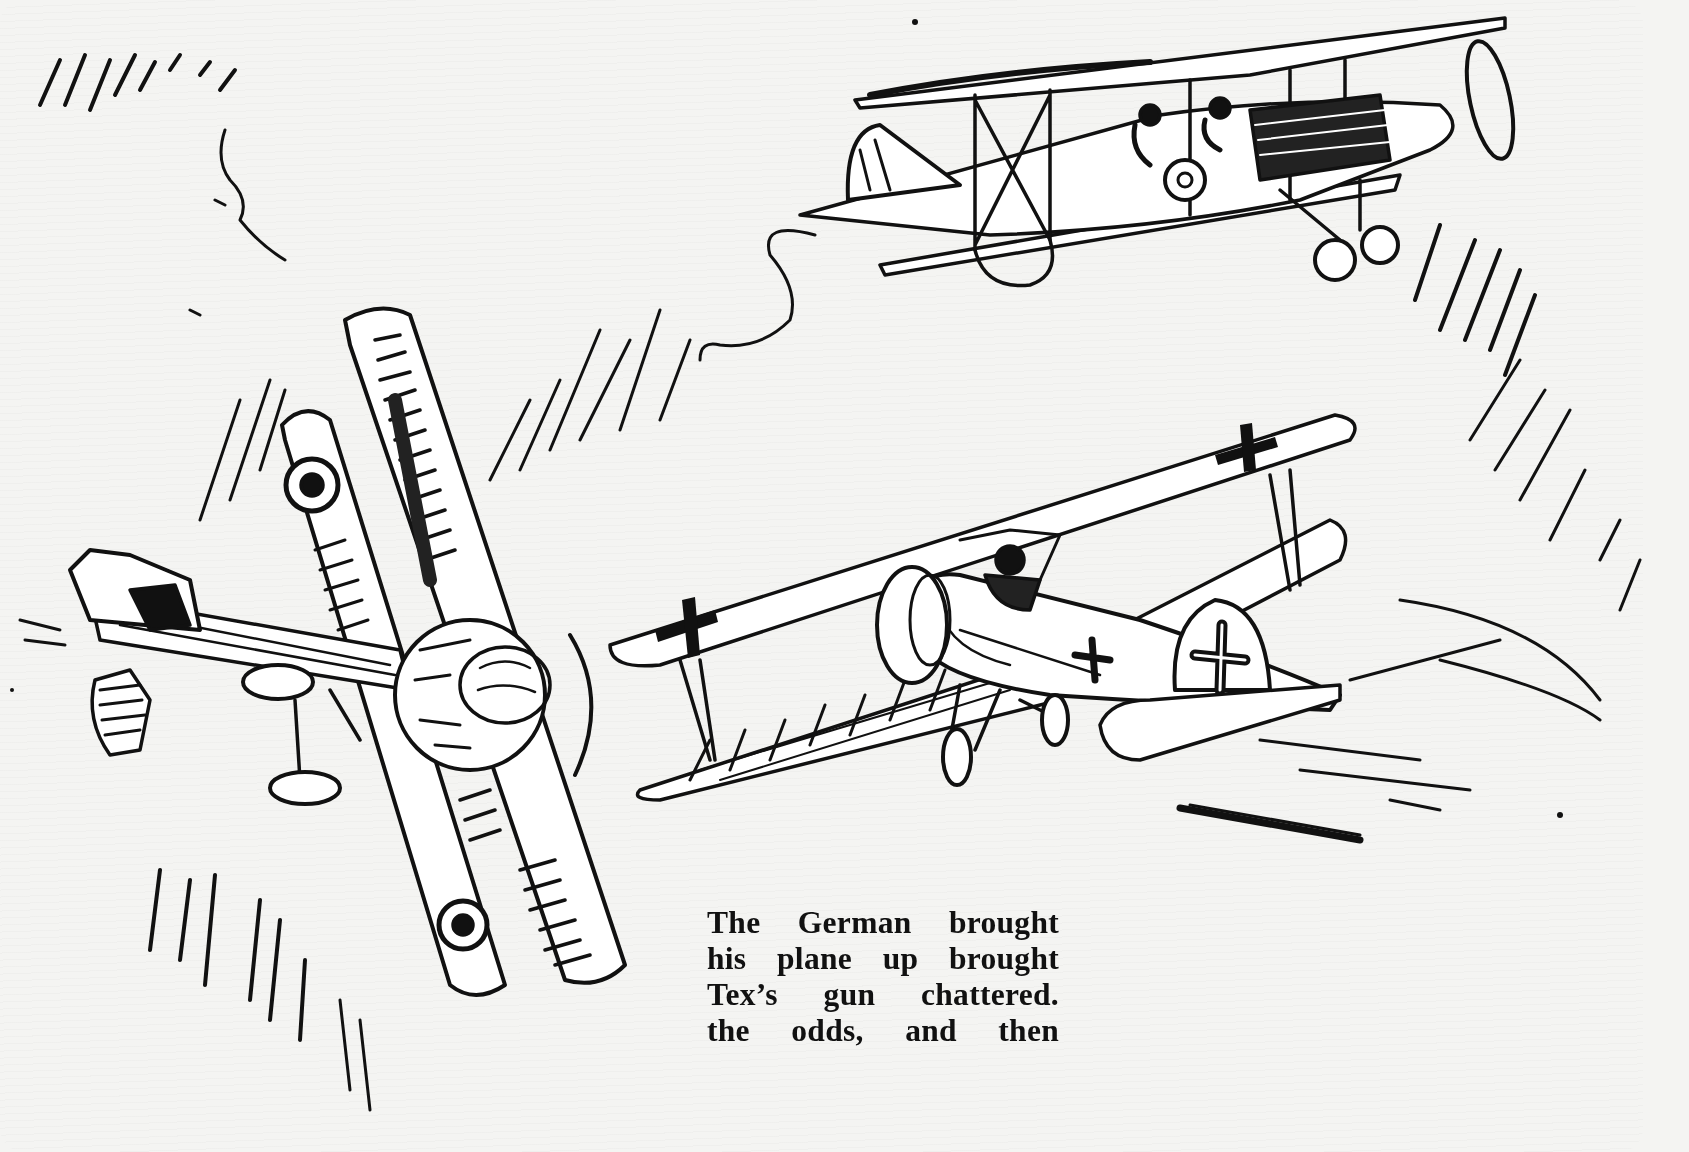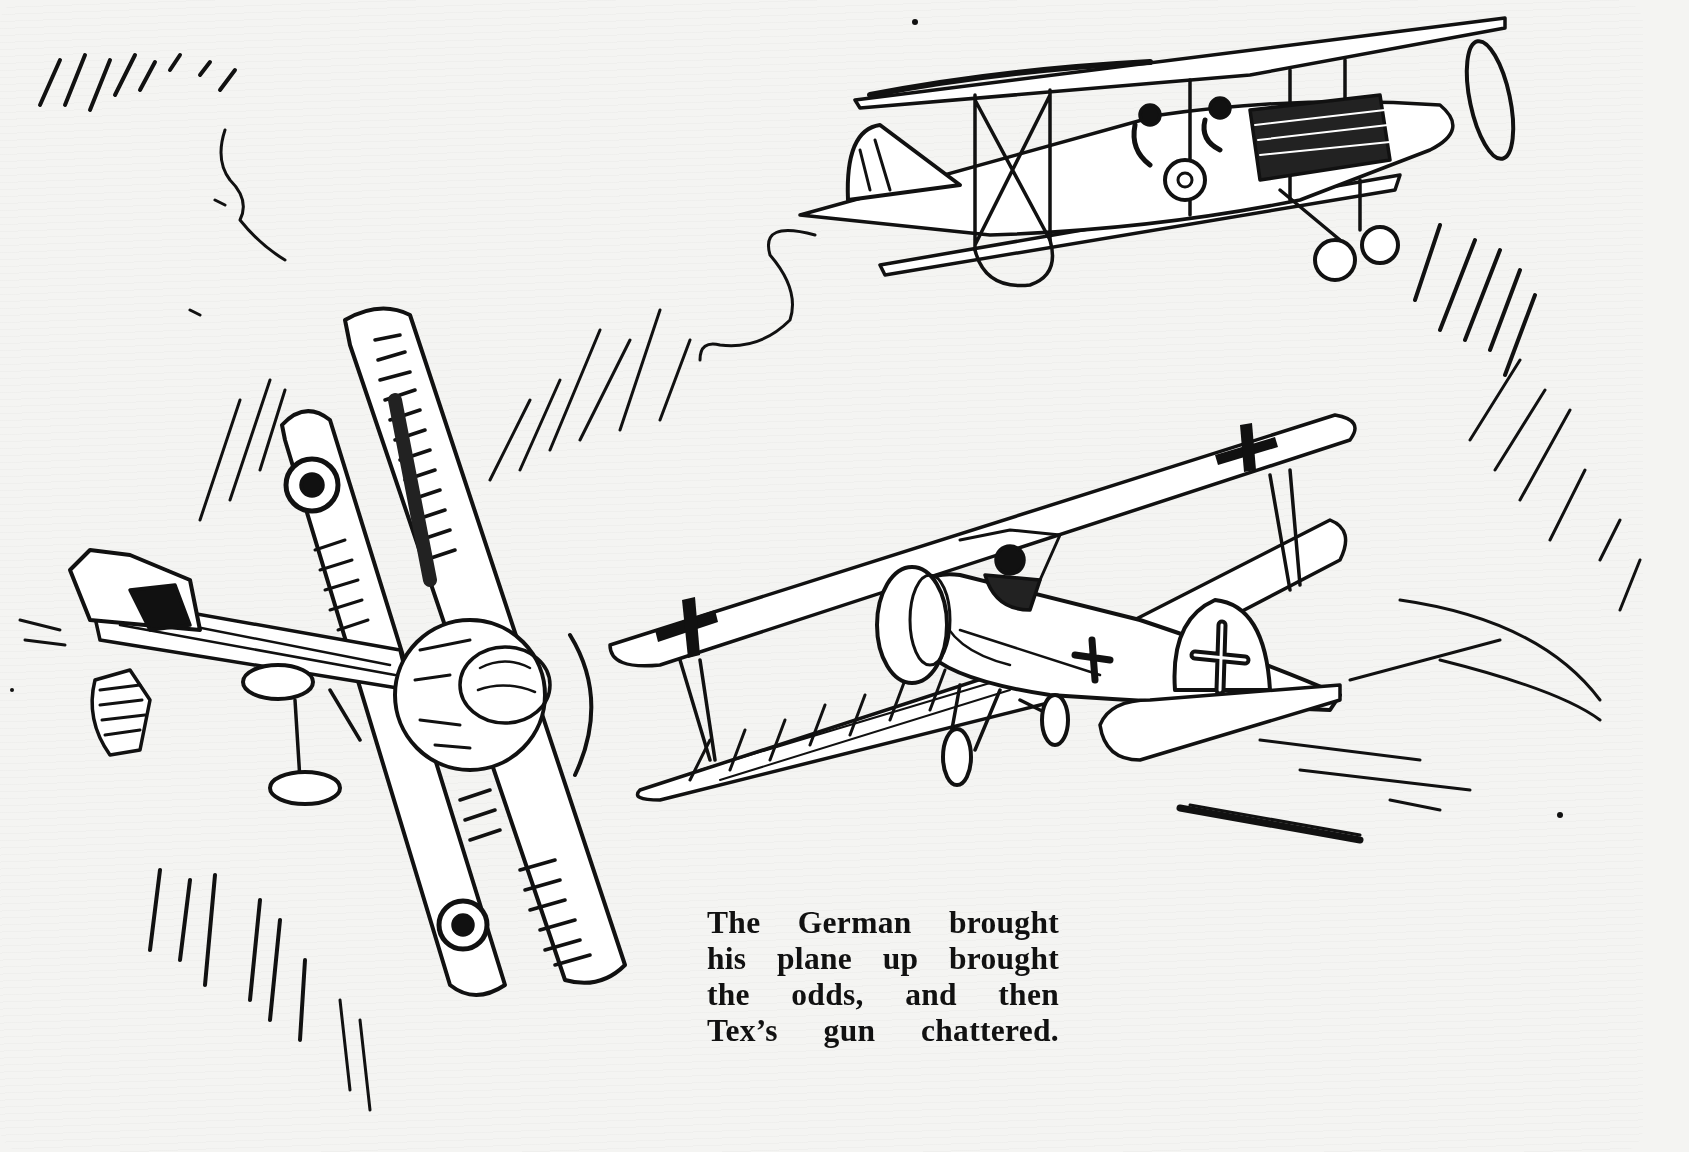--- a/index.html
+++ b/index.html
@@ -152,17 +152,17 @@
   <g fill="#111" stroke="none">
     <circle cx="915" cy="22" r="3"></circle>
     <circle cx="12" cy="690" r="2"></circle>
     <circle cx="1560" cy="815" r="3"></circle>
   </g>
 </svg>
 
 <div class="caption">
   <span>The German brought</span>
   <span>his plane up brought</span>
+  <span>Tex’s gun chattered.</span>
   <span>the odds, and then</span>
-  <span>Tex’s gun chattered.</span>
 </div>
 
 </div>
 
 </body></html>

